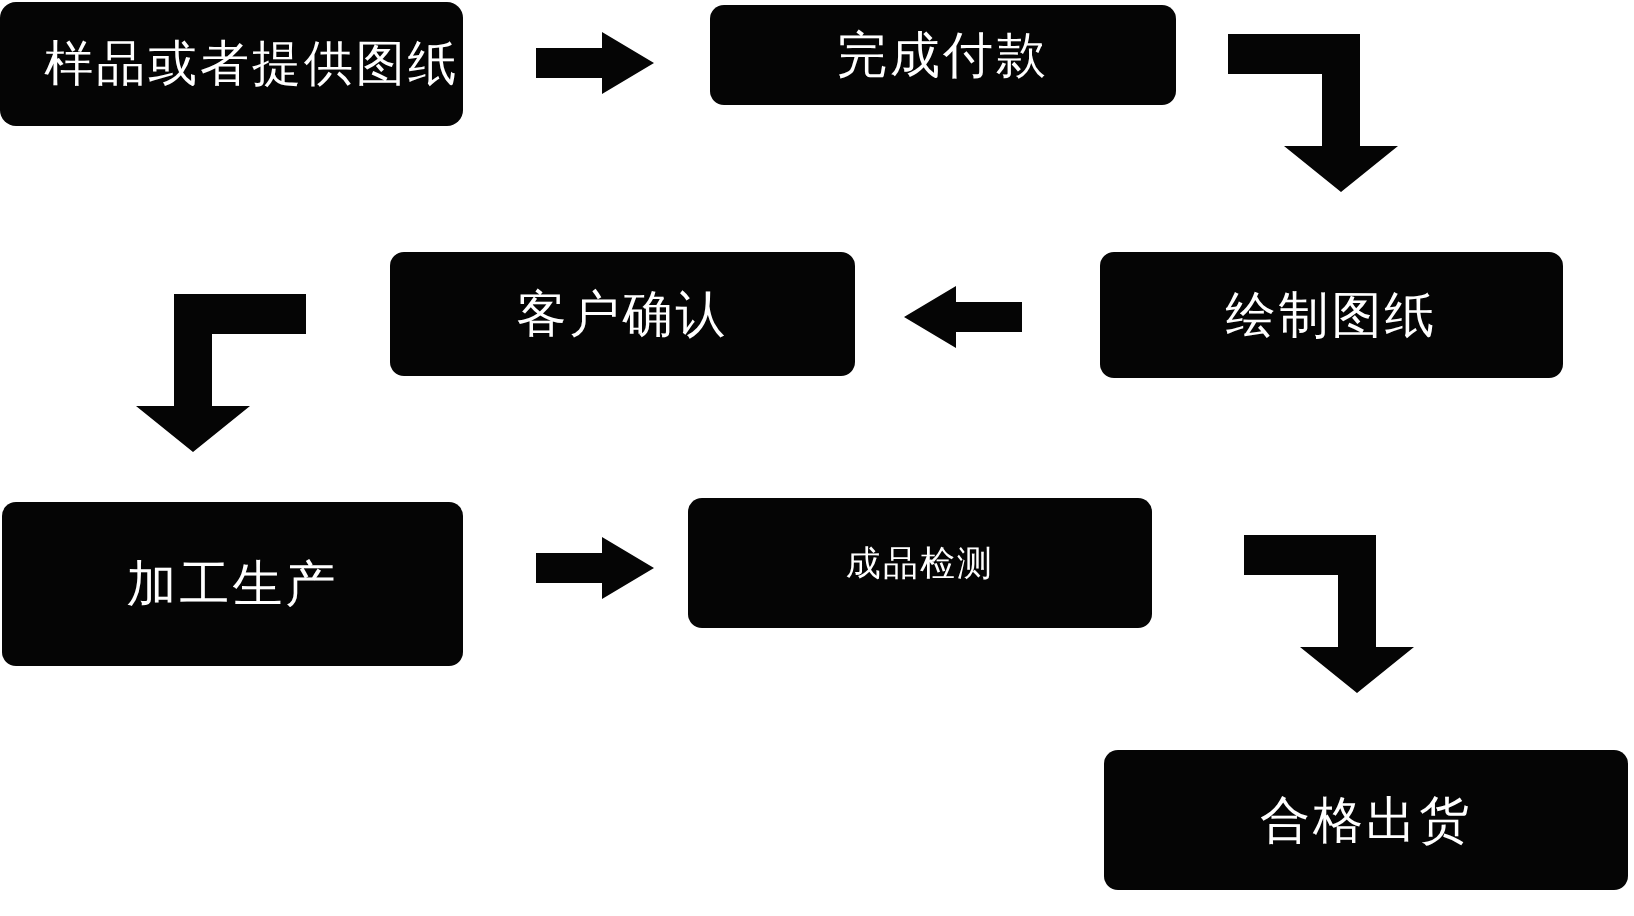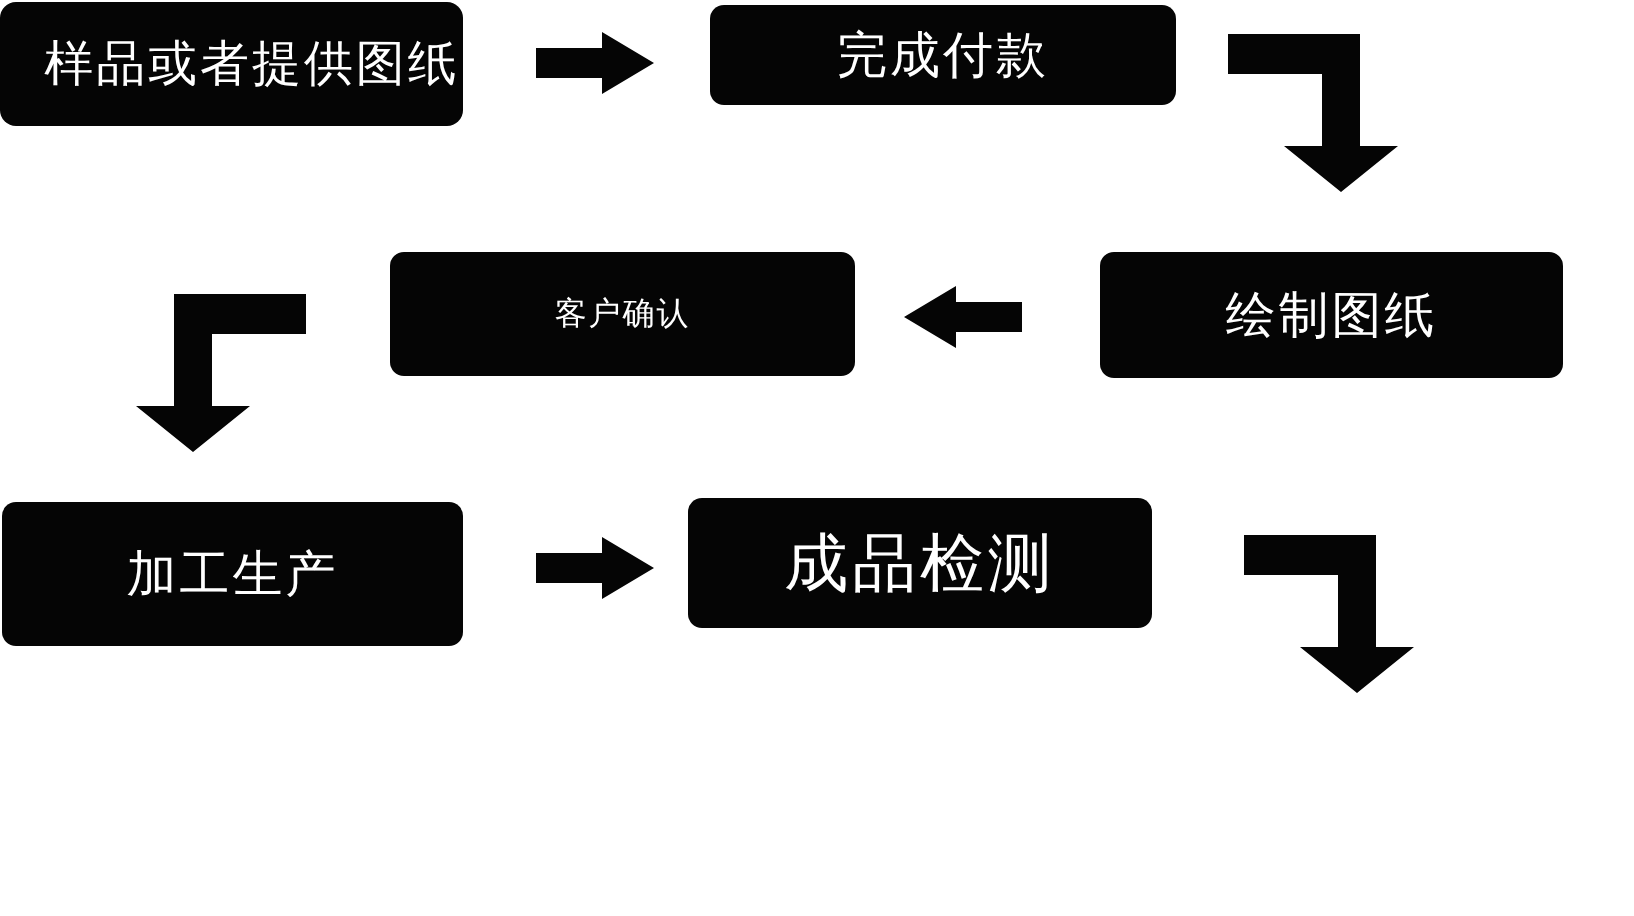--- a/index.html
+++ b/index.html
@@ -73,48 +73,51 @@
       <path d="M0,0 L132,0 L132,112 L170,112 L113,158 L56,112 L94,112 L94,40 L0,40 Z"></path>
     </svg>
   </div>
 
   <div class="arrow" style="left:136px; top:294px; width:170px; height:158px;">
     <svg viewBox="0 0 170 158" preserveAspectRatio="none">
       <path d="M170,0 L38,0 L38,112 L0,112 L57,158 L114,112 L76,112 L76,40 L170,40 Z"></path>
     </svg>
   </div>
 
-  <div class="node" style="left:390px; top:252px; width:465px; height:124px; font-size:32px;">
+  <div class="node" style="left:390px; top:252px; width:465px; height:124px; font-size:50px;">
     <span class="node-label">客户确认</span>
   </div>
 
   <div class="arrow" style="left:904px; top:286px; width:118px; height:62px;">
     <svg viewBox="0 0 118 62" preserveAspectRatio="none">
       <polygon points="118,16 52,16 52,0 0,31 52,62 52,46 118,46"></polygon>
     </svg>
   </div>
 
   <div class="node" style="left:1058px; top:252px; width:463px; height:126px; font-size:50px;margin-left:42px;">
     <span class="node-label">绘制图纸</span>
   </div>
 
-  <div class="node" style="left:2px; top:502px; width:461px; height:144px; font-size:50px;">
+  <div class="node" style="left:2px; top:502px; width:461px; height:164px; font-size:50px;">
     <span class="node-label">加工生产</span>
   </div>
 
   <div class="arrow" style="left:536px; top:537px; width:118px; height:62px;">
     <svg viewBox="0 0 118 62" preserveAspectRatio="none">
       <polygon points="0,16 66,16 66,0 118,31 66,62 66,46 0,46"></polygon>
     </svg>
   </div>
 
-  <div class="node" style="left:688px; top:498px; width:464px; height:130px; font-size:64px;">
+  <div class="node" style="left:688px; top:498px; width:464px; height:130px; font-size:35px;">
     <span class="node-label">成品检测</span>
   </div>
 
   <div class="arrow" style="left:1244px; top:535px; width:170px; height:158px;">
     <svg viewBox="0 0 170 158" preserveAspectRatio="none">
       <path d="M0,0 L132,0 L132,112 L170,112 L113,158 L56,112 L94,112 L94,40 L0,40 Z"></path>
     </svg>
   </div>
 
+  <div class="node" style="left:1104px; top:750px; width:524px; height:140px; font-size:50px;">
+    <span class="node-label">合格出货</span>
+  </div>
 
 </div>
 
 </body></html>

